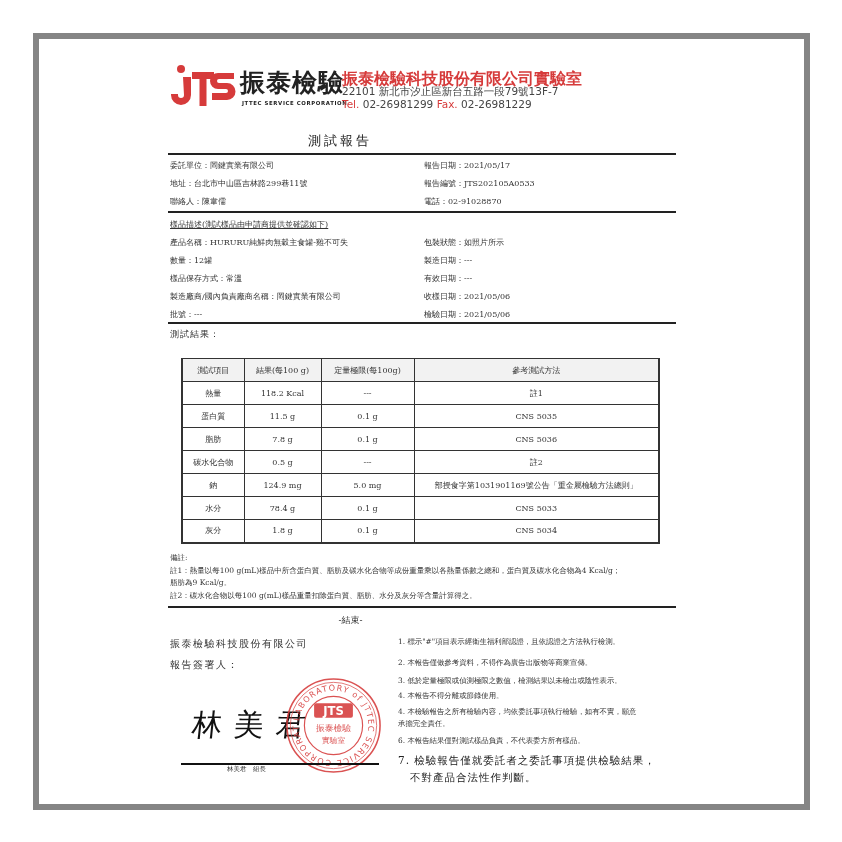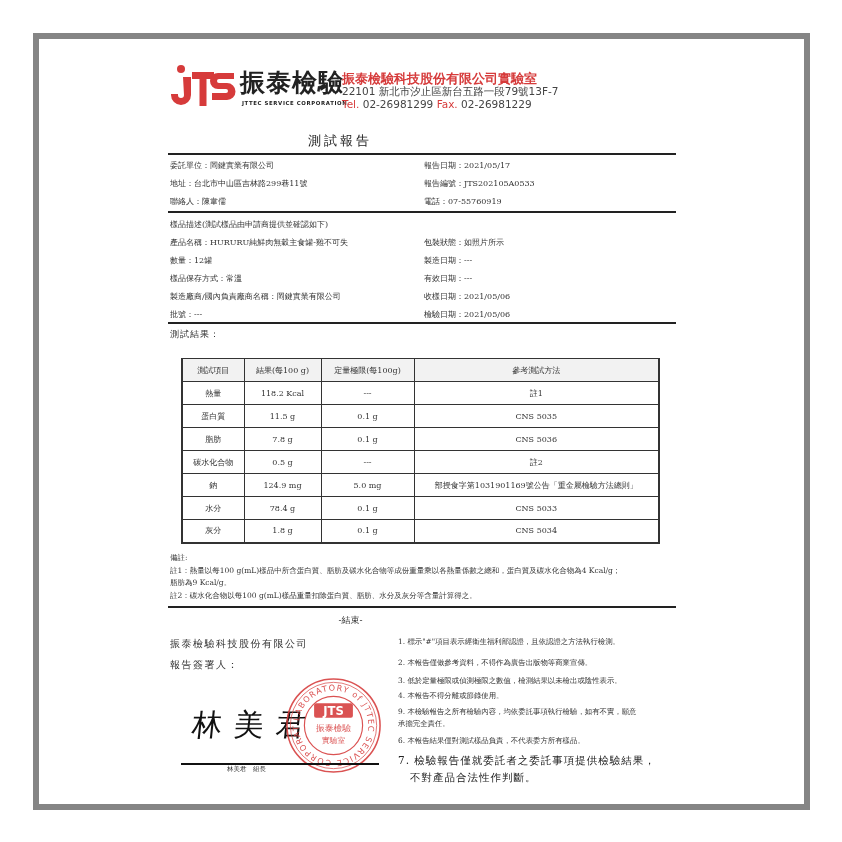--- a/index.html
+++ b/index.html
@@ -11,21 +11,21 @@
 
     
     .logo { position: absolute; left: 170px; top: 64px; width: 172px; height: 48px; }
     .logo-jts { position: absolute; left: 0; top: 0; width: 66px; height: 44px; }
     .logo-cn { position: absolute; left: 70px; top: 2px; font-family: "DejaVu Sans", sans-serif;
                font-weight: bold; font-size: 25px; color: #222; letter-spacing: 1px; white-space: nowrap; }
     .logo-en { position: absolute; left: 72px; top: 36px; font-family: "DejaVu Sans", sans-serif;
                font-weight: bold; font-size: 5.4px; color: #222; letter-spacing: 0.6px; white-space: nowrap; }
     .company-block { position: absolute; left: 342px; top: 72px; font-family: "DejaVu Sans", sans-serif;
                      line-height: 13px; white-space: nowrap; }
-    .company-name { font-size: 13px; color: #d63b3b; font-weight: bold; }
+    .company-name { font-size: 16px; color: #d63b3b; font-weight: bold; }
     .company-addr { font-size: 10.5px; color: #444; }
     .company-tel { font-size: 10.5px; color: #444; }
     .red { color: #d63b3b; margin-top: 16px; }
 
     .report-title { position: absolute; left: 0; width: 680px; top: 132px; text-align: center;
                     font-size: 13px; letter-spacing: 3px; color: #222; }
 
     .hr { position: absolute; left: 168px; width: 508px; height: 2px; background: #222; }
 
     .info { position: absolute; font-size: 8px; color: #333; white-space: nowrap; }
@@ -88,25 +88,25 @@
 
 <div class="report-title">測試報告</div>
 
 <div class="hr" style="top:153px;"></div>
 
 <div class="info" style="left:170px; top:160px;">委託單位：岡鍵實業有限公司</div>
 <div class="info" style="left:170px; top:178px;">地址：台北市中山區吉林路299巷11號</div>
 <div class="info" style="left:170px; top:196px;">聯絡人：陳韋儒</div>
 <div class="info" style="left:424px; top:160px;">報告日期：2021/05/17</div>
 <div class="info" style="left:424px; top:178px;">報告編號：JTS202105A0533</div>
-<div class="info" style="left:424px; top:196px;">電話：07-55760919</div>
+<div class="info" style="left:424px; top:196px;">電話：02-91028870</div>
 
 <div class="hr" style="top:211px;"></div>
 
-<div class="info" style="left:170px; top:219px;">樣品描述(測試樣品由申請商提供並確認如下)</div>
+<div class="info" style="left:170px; top:219px;text-decoration:underline;">樣品描述(測試樣品由申請商提供並確認如下)</div>
 <div class="info" style="left:170px; top:237px;">產品名稱：HURURU純鮮肉無穀主食罐-雞不可失</div>
 <div class="info" style="left:170px; top:255px;">數量：12罐</div>
 <div class="info" style="left:170px; top:273px;">樣品保存方式：常溫</div>
 <div class="info" style="left:170px; top:291px;">製造廠商/國內負責廠商名稱：岡鍵實業有限公司</div>
 <div class="info" style="left:170px; top:309px;">批號：---</div>
 <div class="info" style="left:424px; top:237px;">包裝狀態：如照片所示</div>
 <div class="info" style="left:424px; top:255px;">製造日期：---</div>
 <div class="info" style="left:424px; top:273px;">有效日期：---</div>
 <div class="info" style="left:424px; top:291px;">收樣日期：2021/05/06</div>
 <div class="info" style="left:424px; top:309px;">檢驗日期：2021/05/06</div>
@@ -208,20 +208,20 @@
   <text x="50" y="68" text-anchor="middle" font-family="DejaVu Sans, sans-serif" font-size="8" fill="#d63b3b">實驗室</text>
 </svg>
 
 <div class="sig-line"></div>
 <div class="sig-caption">林美君　組長</div>
 
 <div class="terms" style="top:637px;">1. 標示"#"項目表示經衛生福利部認證，且依認證之方法執行檢測。</div>
 <div class="terms" style="top:658px;">2. 本報告僅做參考資料，不得作為廣告出版物等商業宣傳。</div>
 <div class="terms" style="top:676px;">3. 低於定量極限或偵測極限之數值，檢測結果以未檢出或陰性表示。</div>
 <div class="terms" style="top:691px;">4. 本報告不得分離或節錄使用。</div>
-<div class="terms" style="top:707px;">9. 本檢驗報告之所有檢驗內容，均依委託事項執行檢驗，如有不實，願意</div>
+<div class="terms" style="top:707px;">4. 本檢驗報告之所有檢驗內容，均依委託事項執行檢驗，如有不實，願意</div>
 <div class="terms" style="top:719px;">承擔完全責任。</div>
 <div class="terms" style="top:736px;">6. 本報告結果僅對測試樣品負責，不代表委方所有樣品。</div>
 
 <div class="term7">
   <div>7. 檢驗報告僅就委託者之委託事項提供檢驗結果，</div>
   <div style="padding-left:12px;">不對產品合法性作判斷。</div>
 </div>
 
 </body></html>

